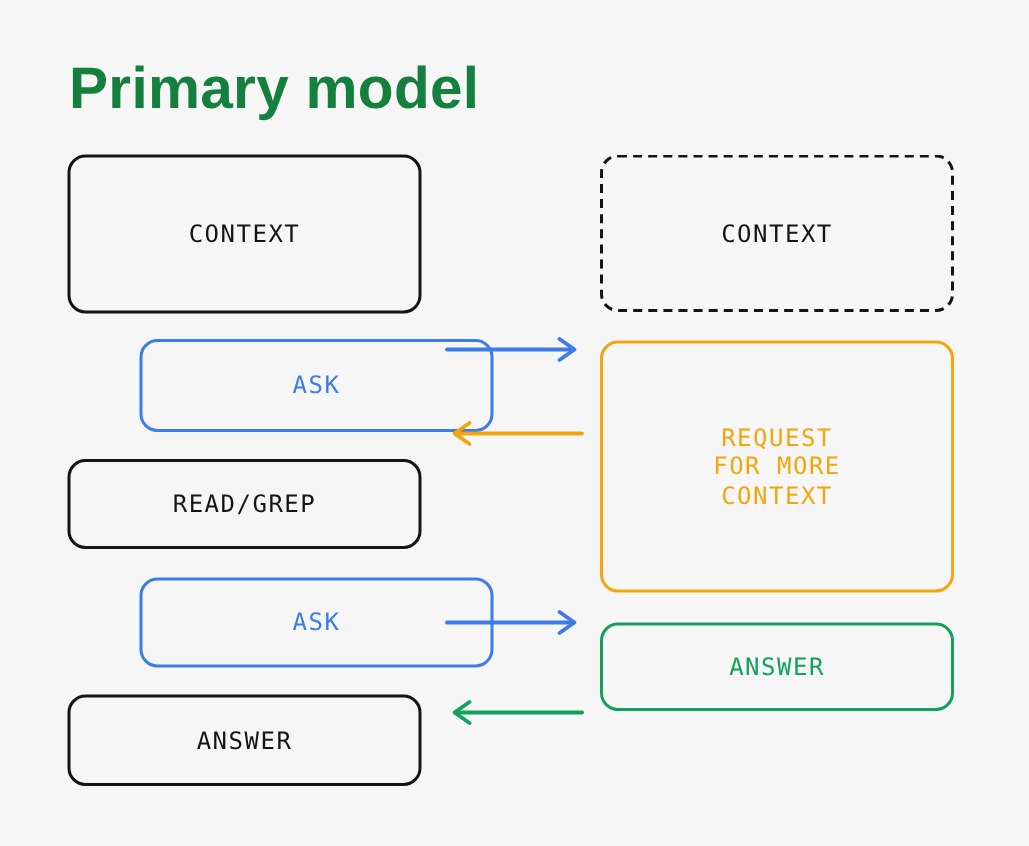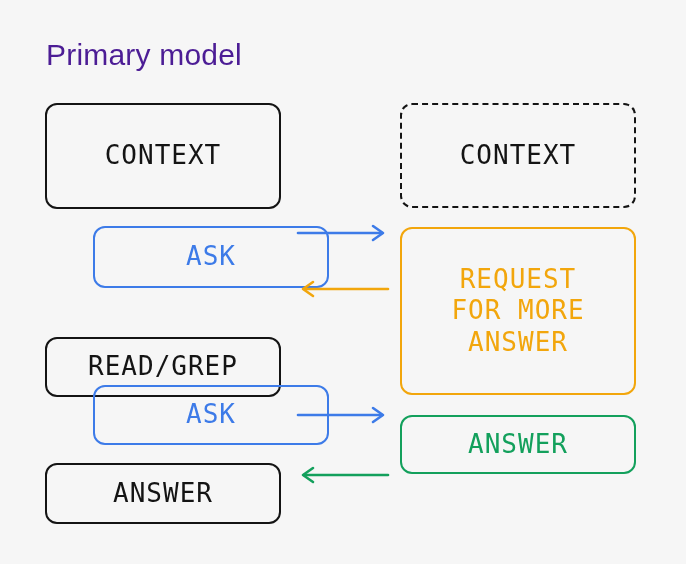--- a/index.html
+++ b/index.html
@@ -13,38 +13,38 @@
   .canvas{
     position:relative;
     width:686px;height:564px;
     background:var(--bg);
     overflow:hidden;
     font-family:"Liberation Sans",sans-serif;
   }
   .col-title{
     position:absolute;
     top:38px;
-    font-size:30px;
-    font-weight:400;
+    font-size:39px;
+    font-weight:700;
     letter-spacing:.2px;
-    color:#4c1d95;
+    color:#15803d;
     white-space:nowrap;
   }
   .box{
     position:absolute;
     width:236px;
     border:2.5px solid var(--ink);
     border-radius:12px;
     display:flex;
     align-items:center;
     justify-content:center;
     text-align:center;
     white-space:pre-line;
     font-family:"DejaVu Sans Mono","Liberation Mono",monospace;
-    font-size:26px;
+    font-size:16px;
     line-height:1.2;
     letter-spacing:1px;
     color:var(--ink);
     box-sizing:border-box;
     background:transparent;
   }
   .box.dashed{border-style:dashed;border-width:2px;}
   .box.blue{border-color:var(--blue);color:var(--blue);margin-left:48px;}
   .box.orange{border-color:var(--orange);color:var(--orange);}
   .box.green{border-color:var(--green);color:var(--green);}
@@ -53,28 +53,28 @@
 </style>
 </head>
 <body>
 
 <div class="canvas">
 
   <div class="col-title" style="left:46px;">Primary model</div>
 
   <div class="box" style="left:45px;top:103px;height:106px;">CONTEXT</div>
   <div class="box blue" style="left:45px;top:226px;height:62px;">ASK</div>
-  <div class="box" style="left:45px;top:306px;height:60px;margin-top:31px;">READ/GREP</div>
+  <div class="box" style="left:45px;top:306px;height:60px;">READ/GREP</div>
   <div class="box blue" style="left:45px;top:385px;height:60px;">ASK</div>
   <div class="box" style="left:45px;top:463px;height:61px;">ANSWER</div>
 
   <div class="box dashed" style="left:400px;top:103px;height:105px;">CONTEXT</div>
   <div class="box orange" style="left:400px;top:227px;height:168px;">REQUEST
 FOR MORE
-ANSWER</div>
+CONTEXT</div>
   <div class="box green" style="left:400px;top:415px;height:59px;">ANSWER</div>
 
   <svg class="arrow" style="left:296px;top:222px;" viewBox="0 0 94 22">
     <path d="M2 11 H86" style="stroke: rgb(61, 123, 232);"></path>
     <path d="M77 4 L87 11 L77 18" style="stroke: rgb(61, 123, 232);"></path>
   </svg>
 
   <svg class="arrow" style="left:296px;top:278px;" viewBox="0 0 94 22">
     <path d="M92 11 H8" style="stroke: rgb(242, 166, 12);"></path>
     <path d="M17 4 L7 11 L17 18" style="stroke: rgb(242, 166, 12);"></path>

